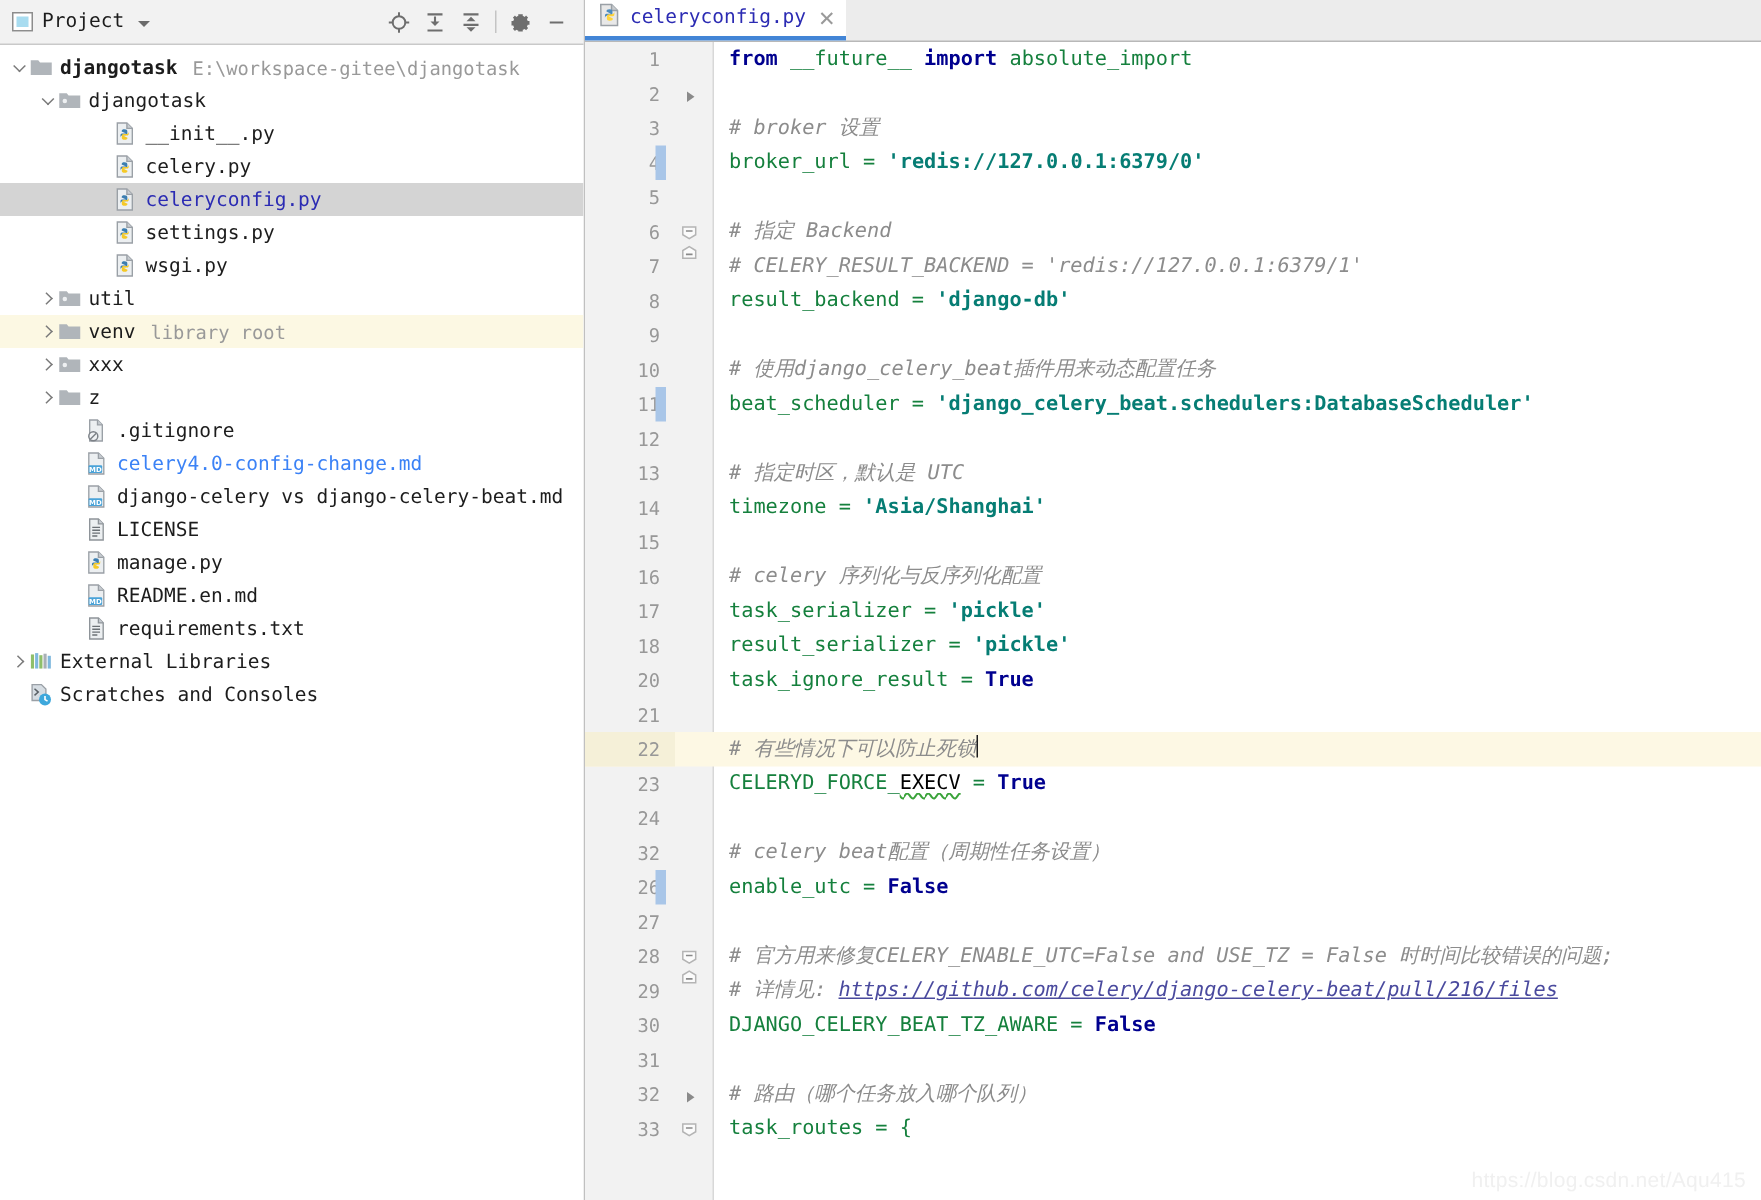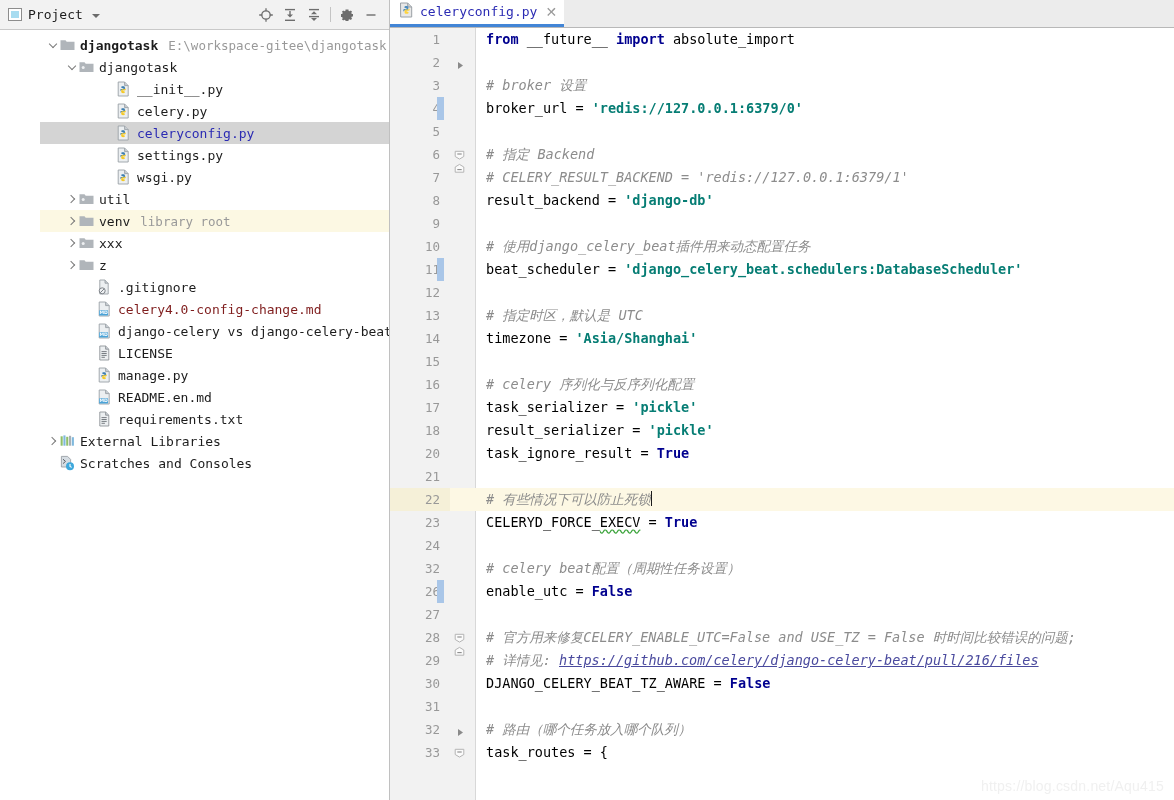--- a/index.html
+++ b/index.html
@@ -54,21 +54,20 @@
     width: 24px; height: 24px;
     display: flex; align-items: center; justify-content: center;
     cursor: default;
   }
   .tbtn svg { display: block; }
   .tsep { width: 1px; height: 15px; background: #c4c4c4; margin: 0 4px; }
 
   #tree {
     flex: 1; overflow: hidden; padding-top: 4px;
     background: #ffffff;
-    padding-left: 40px;
   }
   .row {
     height: 22px; display: flex; align-items: center;
     white-space: nowrap; position: relative;
     font-family: "DejaVu Sans Mono", "Liberation Mono", monospace;
     font-size: 13px; color: #1c1c1c;
   }
   .row.sel { background: #d4d4d4; }
   .row.hl  { background: #fcf8e3; }
   .arrow {
@@ -90,21 +89,21 @@
     transform: rotate(135deg); margin-top: -3px;
   }
   .ico { width: 17px; height: 16px; flex: 0 0 17px; margin-right: 4px; position: relative; }
   .ico svg { position: absolute; left: 0; top: 0; }
   .lbl { font-size: 13px; }
   .lbl.bold { font-weight: bold; }
   .sub {
     color: #999999; font-size: 12.5px; margin-left: 10px;
     font-family: "DejaVu Sans Mono", "Liberation Mono", monospace;
   }
-  .c-green  { color: #7f1d1d; }
+  .c-green  { color: #3b82f6; }
   .c-blue   { color: #2b2bb3; }
   .c-dark   { color: #1c1c1c; }
 
   
   #editor-pane {
     width: 784px; height: 800px; position: relative;
     background: #ffffff; display: flex; flex-direction: column;
   }
   #tabbar {
     height: 28px; min-height: 28px;
@@ -167,21 +166,21 @@
   }
   .ctext {
     position: absolute; left: 96px; top: 0; height: 23px;
     white-space: pre;
   }
 
   
   .kw  { color: #00008f; font-weight: bold; }
   .str { color: #067d74; font-weight: bold; }
   .cm  { color: #8c8c8c; font-style: italic; }
-  .pl  { color: #000000; }
+  .pl  { color: #15803d; }
   .lnk { color: #4a4a9e; font-style: italic; text-decoration: underline; }
   .sq  {
     text-decoration: underline;
     text-decoration-style: wavy;
     text-decoration-color: #3aa33a;
     text-underline-offset: 2px;
   }
   .caret {
     display: inline-block; width: 1px; height: 15px;
     background: #1c1c1c; vertical-align: -2px;

